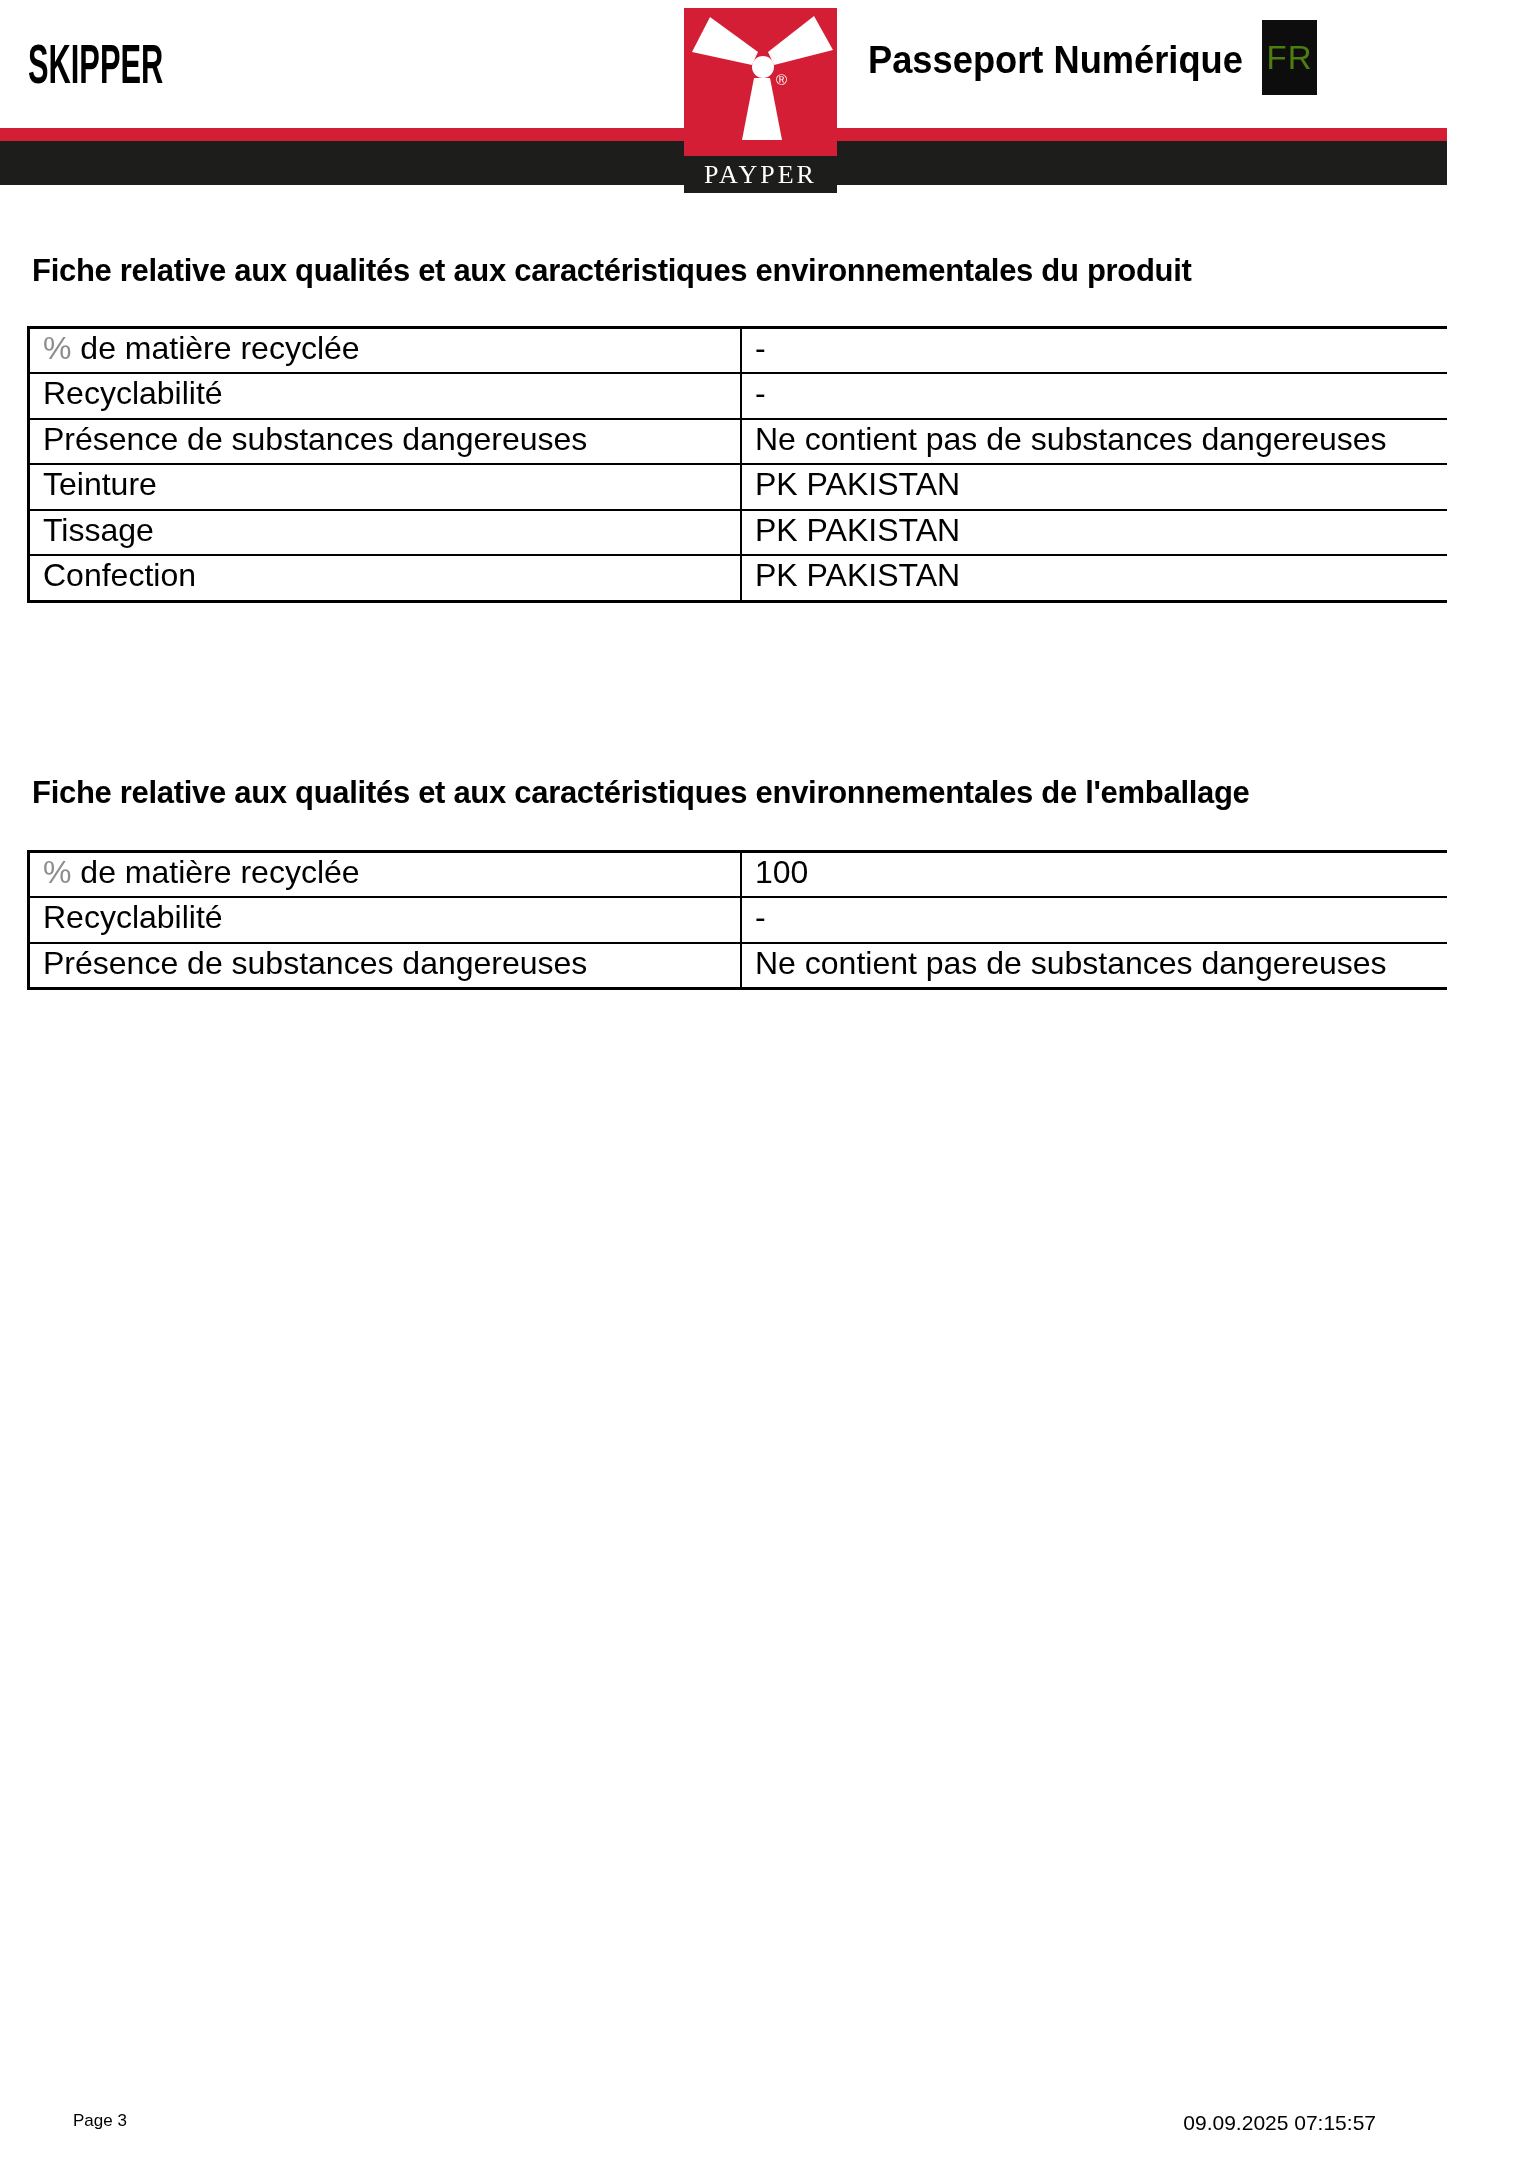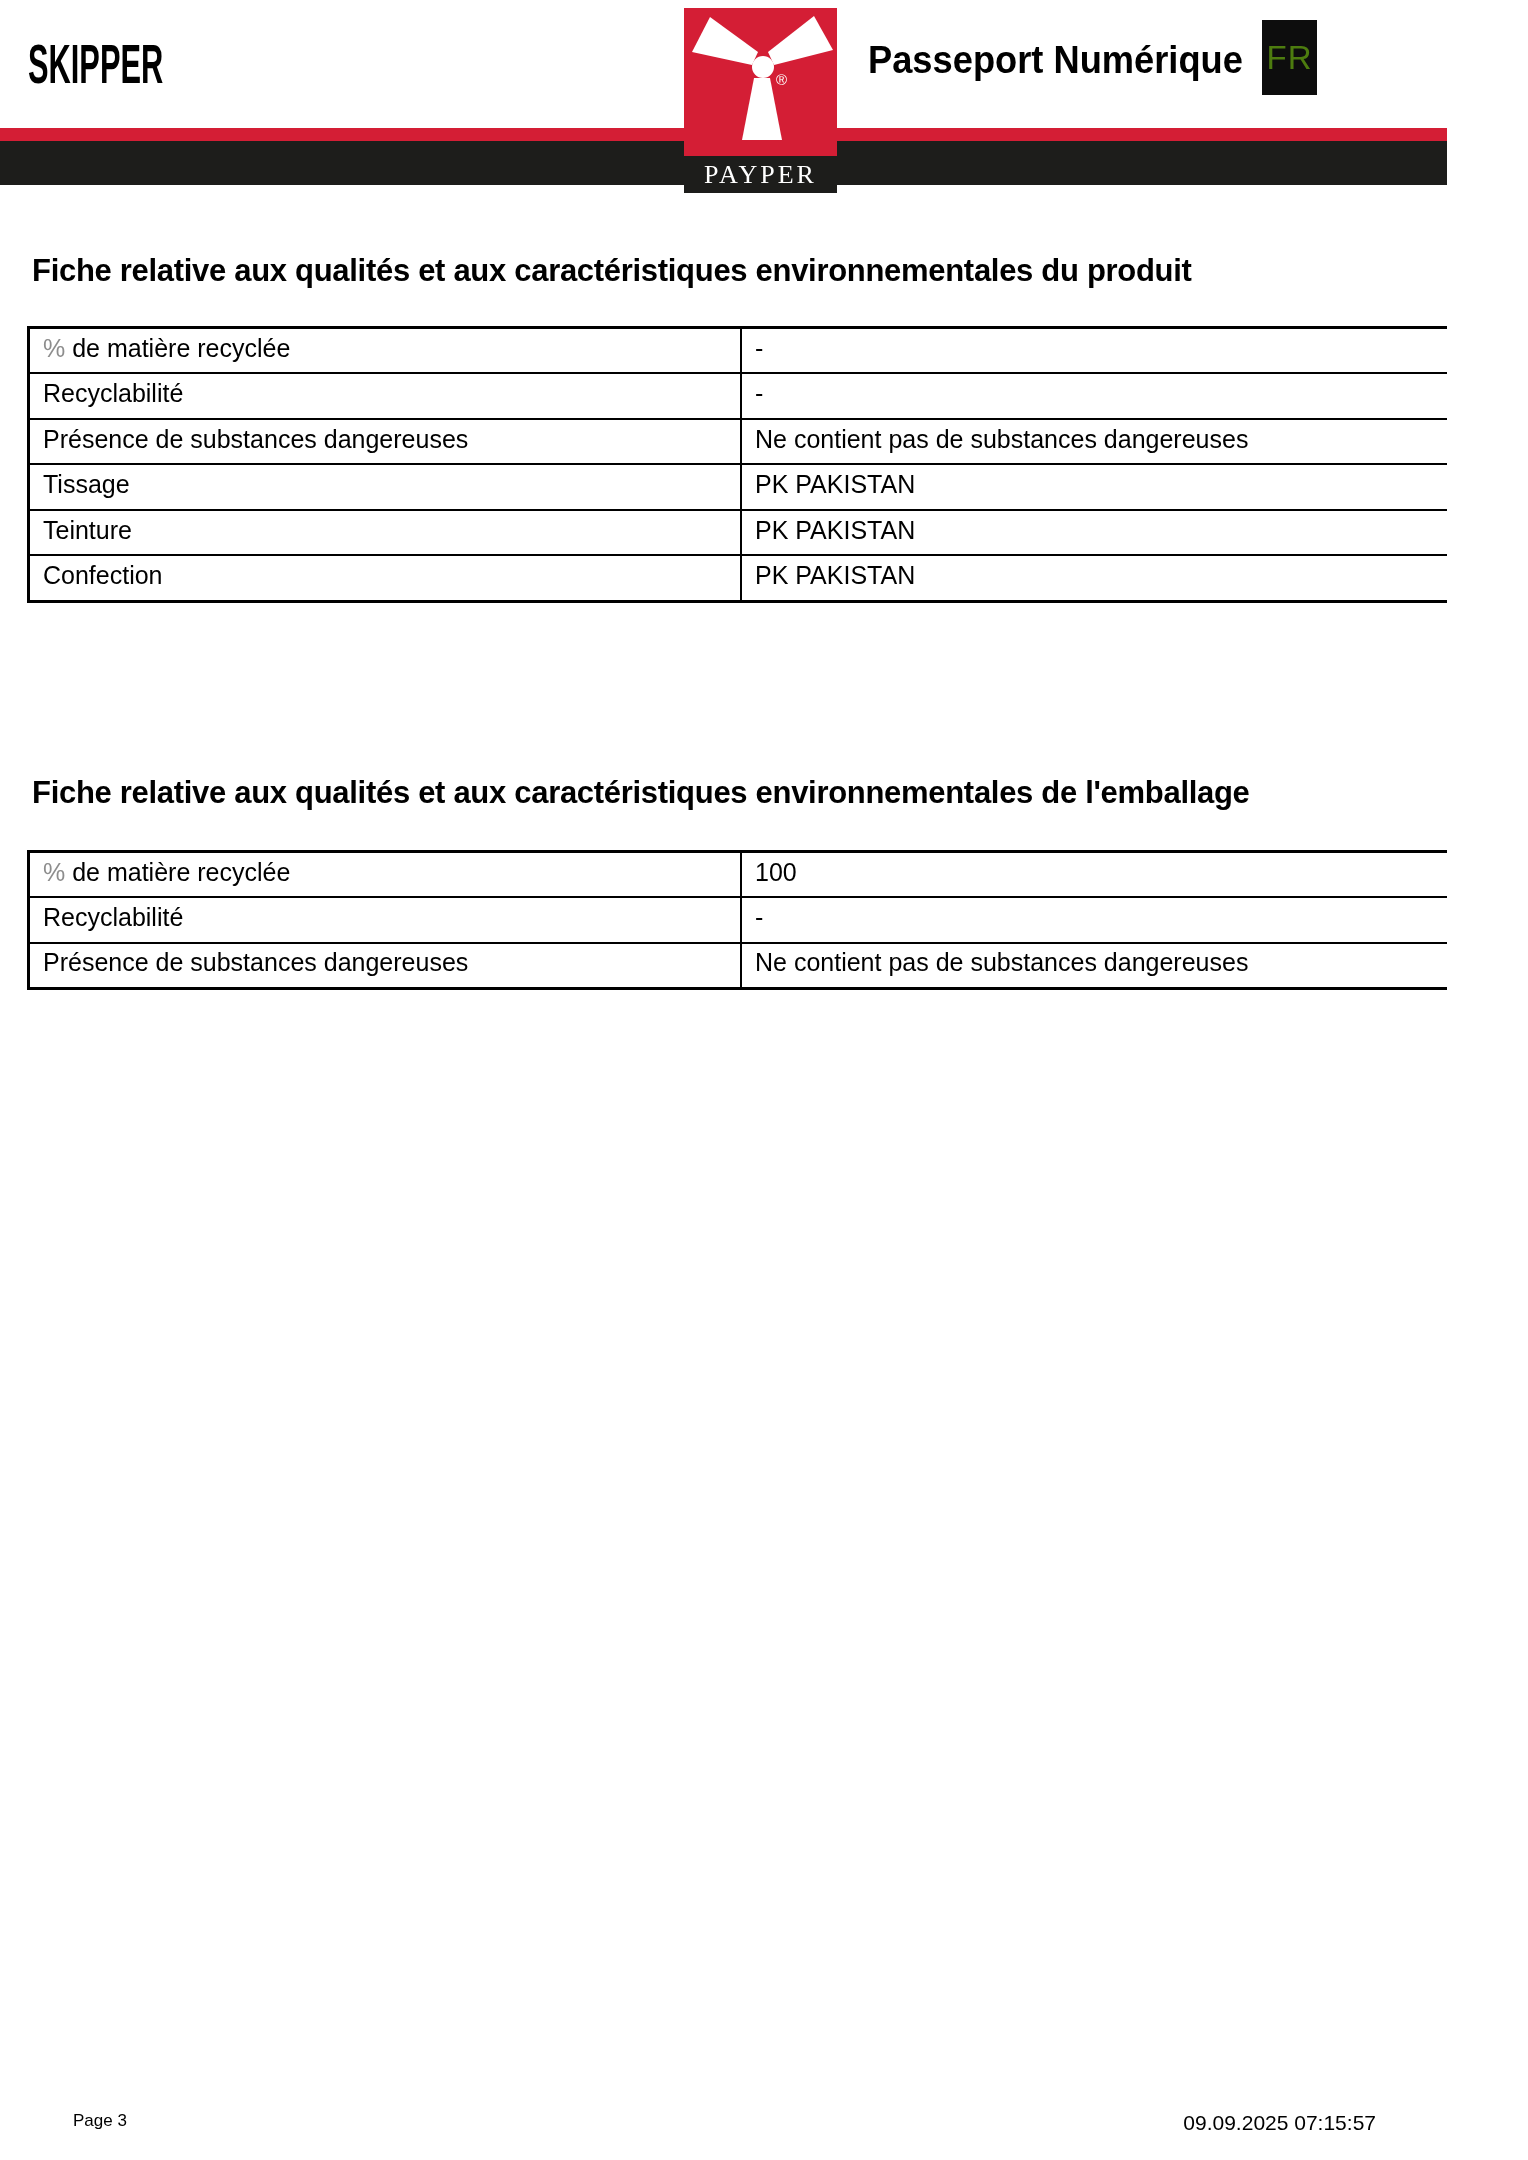--- a/index.html
+++ b/index.html
@@ -46,21 +46,21 @@
   #title-packaging { top:774px; }
 
   .data-table {
     position:absolute; left:27px; width:1428px;
     border-collapse:collapse; table-layout:fixed;
     border:3px solid #000;
   }
   #table-product   { top:326px; }
   #table-packaging { top:850px; }
   .data-table td {
-    border:2px solid #000; font-size:25px; line-height:1.1;
+    border:2px solid #000; font-size:32px; line-height:1.1;
     padding:0 8px 4px 13px; height:45.6px; vertical-align:middle;
     overflow:hidden; white-space:nowrap;
   }
   .pct { color:#8d8d8d; }
 
   
   .footer-page { position:absolute; left:73px;  top:2111px; font-size:17px; }
   .footer-time { position:absolute; right:71px; top:2111px; font-size:21px; }
 </style>
 </head>
@@ -100,25 +100,25 @@
           </tr>
           <tr>
             <td class="cell-label">Recyclabilité</td>
             <td class="cell-value">-</td>
           </tr>
           <tr>
             <td class="cell-label">Présence de substances dangereuses</td>
             <td class="cell-value">Ne contient pas de substances dangereuses</td>
           </tr>
           <tr>
-            <td class="cell-label">Tissage</td>
+            <td class="cell-label">Teinture</td>
             <td class="cell-value">PK PAKISTAN</td>
           </tr>
           <tr>
-            <td class="cell-label">Teinture</td>
+            <td class="cell-label">Tissage</td>
             <td class="cell-value">PK PAKISTAN</td>
           </tr>
           <tr>
             <td class="cell-label">Confection</td>
             <td class="cell-value">PK PAKISTAN</td>
           </tr>
         </tbody>
     </table>
 
     <h2 class="section-title" id="title-packaging">Fiche relative aux qualités et aux caractéristiques environnementales de l'emballage</h2>

